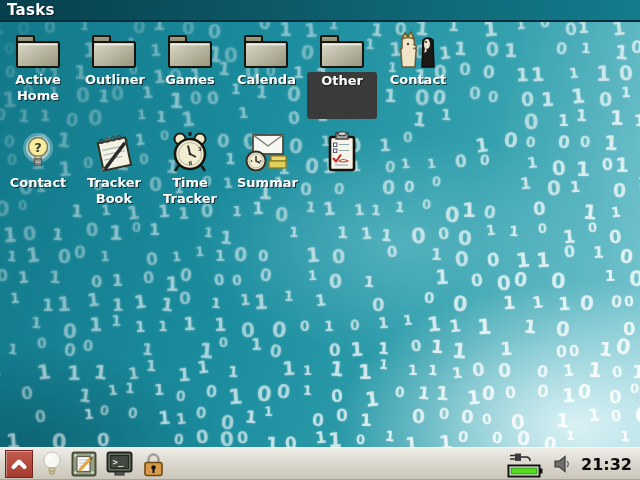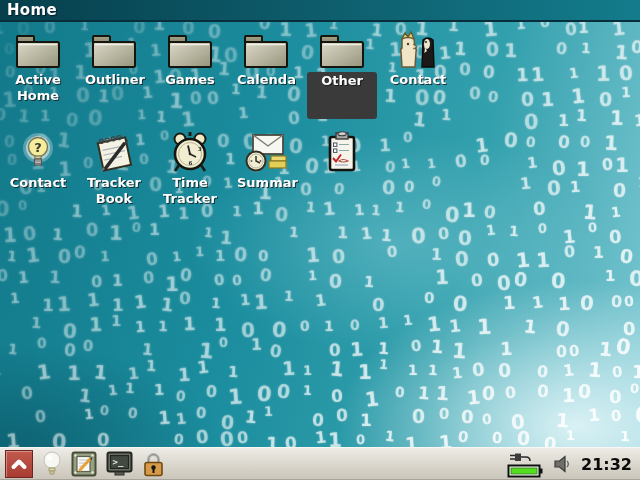--- a/index.html
+++ b/index.html
@@ -51,21 +51,21 @@
     <linearGradient id="tabg" x1="0" y1="0" x2="0" y2="1">
       <stop offset="0" stop-color="#a5a288"></stop>
         <stop offset="1" stop-color="#84816a"></stop>
     </linearGradient>
   </defs>
 </svg>
 
 <div class="screen">
 
   <div class="titlebar">
-    <span>Home</span>
+    <span>Tasks</span>
   </div>
 
   <div class="desktop">
     <div class="digits" id="digits">
         <span style="left:-9px;top:-6px;font-size:19px;color:rgba(255,255,255,0.07);text-shadow:0 0 2.4px rgba(255,255,255,0.11),0 0 4.8px rgba(255,255,255,0.06);transform:rotate(-4.3deg)">1</span>
         <span style="left:17px;top:-5px;font-size:19px;color:rgba(255,255,255,0.04);text-shadow:0 0 2.4px rgba(255,255,255,0.06),0 0 4.8px rgba(255,255,255,0.03);transform:rotate(-0.4deg)">0</span>
         <span style="left:44px;top:-5px;font-size:17px;color:rgba(255,255,255,0.08);text-shadow:0 0 2.3px rgba(255,255,255,0.12),0 0 4.6px rgba(255,255,255,0.07);transform:rotate(-0.3deg)">0</span>
         <span style="left:80px;top:-4px;font-size:13px;color:rgba(255,255,255,0.13);text-shadow:0 0 2.3px rgba(255,255,255,0.20),0 0 4.6px rgba(255,255,255,0.11);transform:rotate(3.8deg)">1</span>
         <span style="left:133px;top:-6px;font-size:18px;color:rgba(255,255,255,0.08);text-shadow:0 0 2.1px rgba(255,255,255,0.13),0 0 4.2px rgba(255,255,255,0.07);transform:rotate(2.5deg)">0</span>
         <span style="left:153px;top:-9px;font-size:18px;color:rgba(255,255,255,0.15);text-shadow:0 0 2.1px rgba(255,255,255,0.23),0 0 4.2px rgba(255,255,255,0.13);transform:rotate(1.2deg)">1</span>

